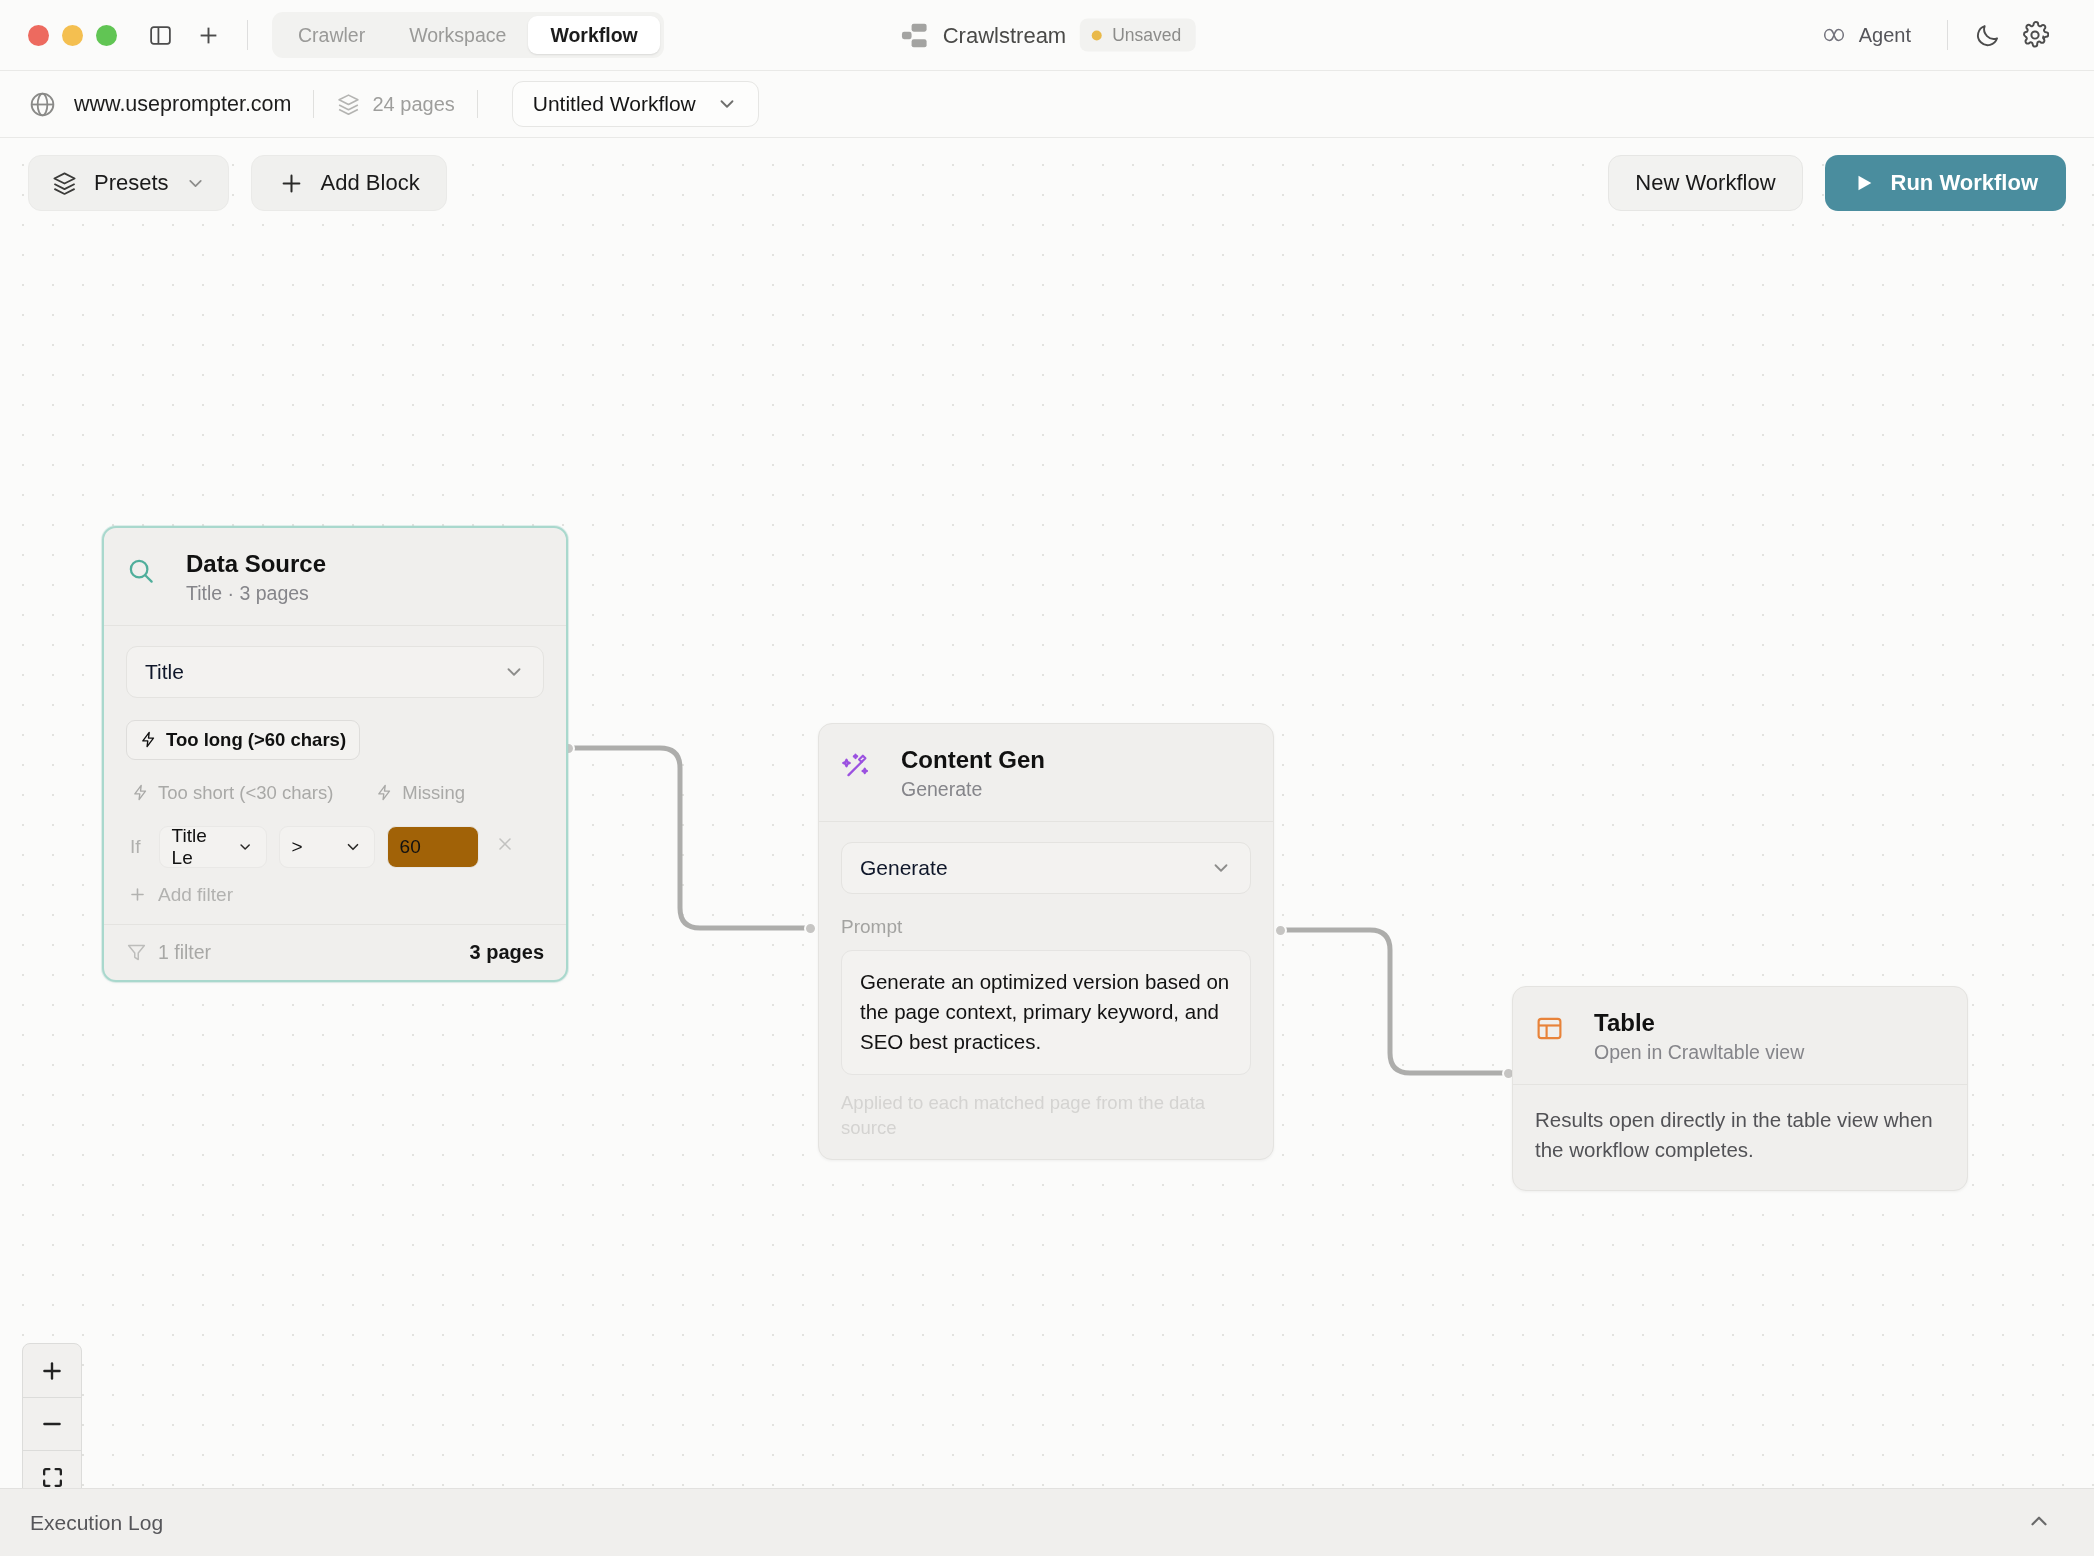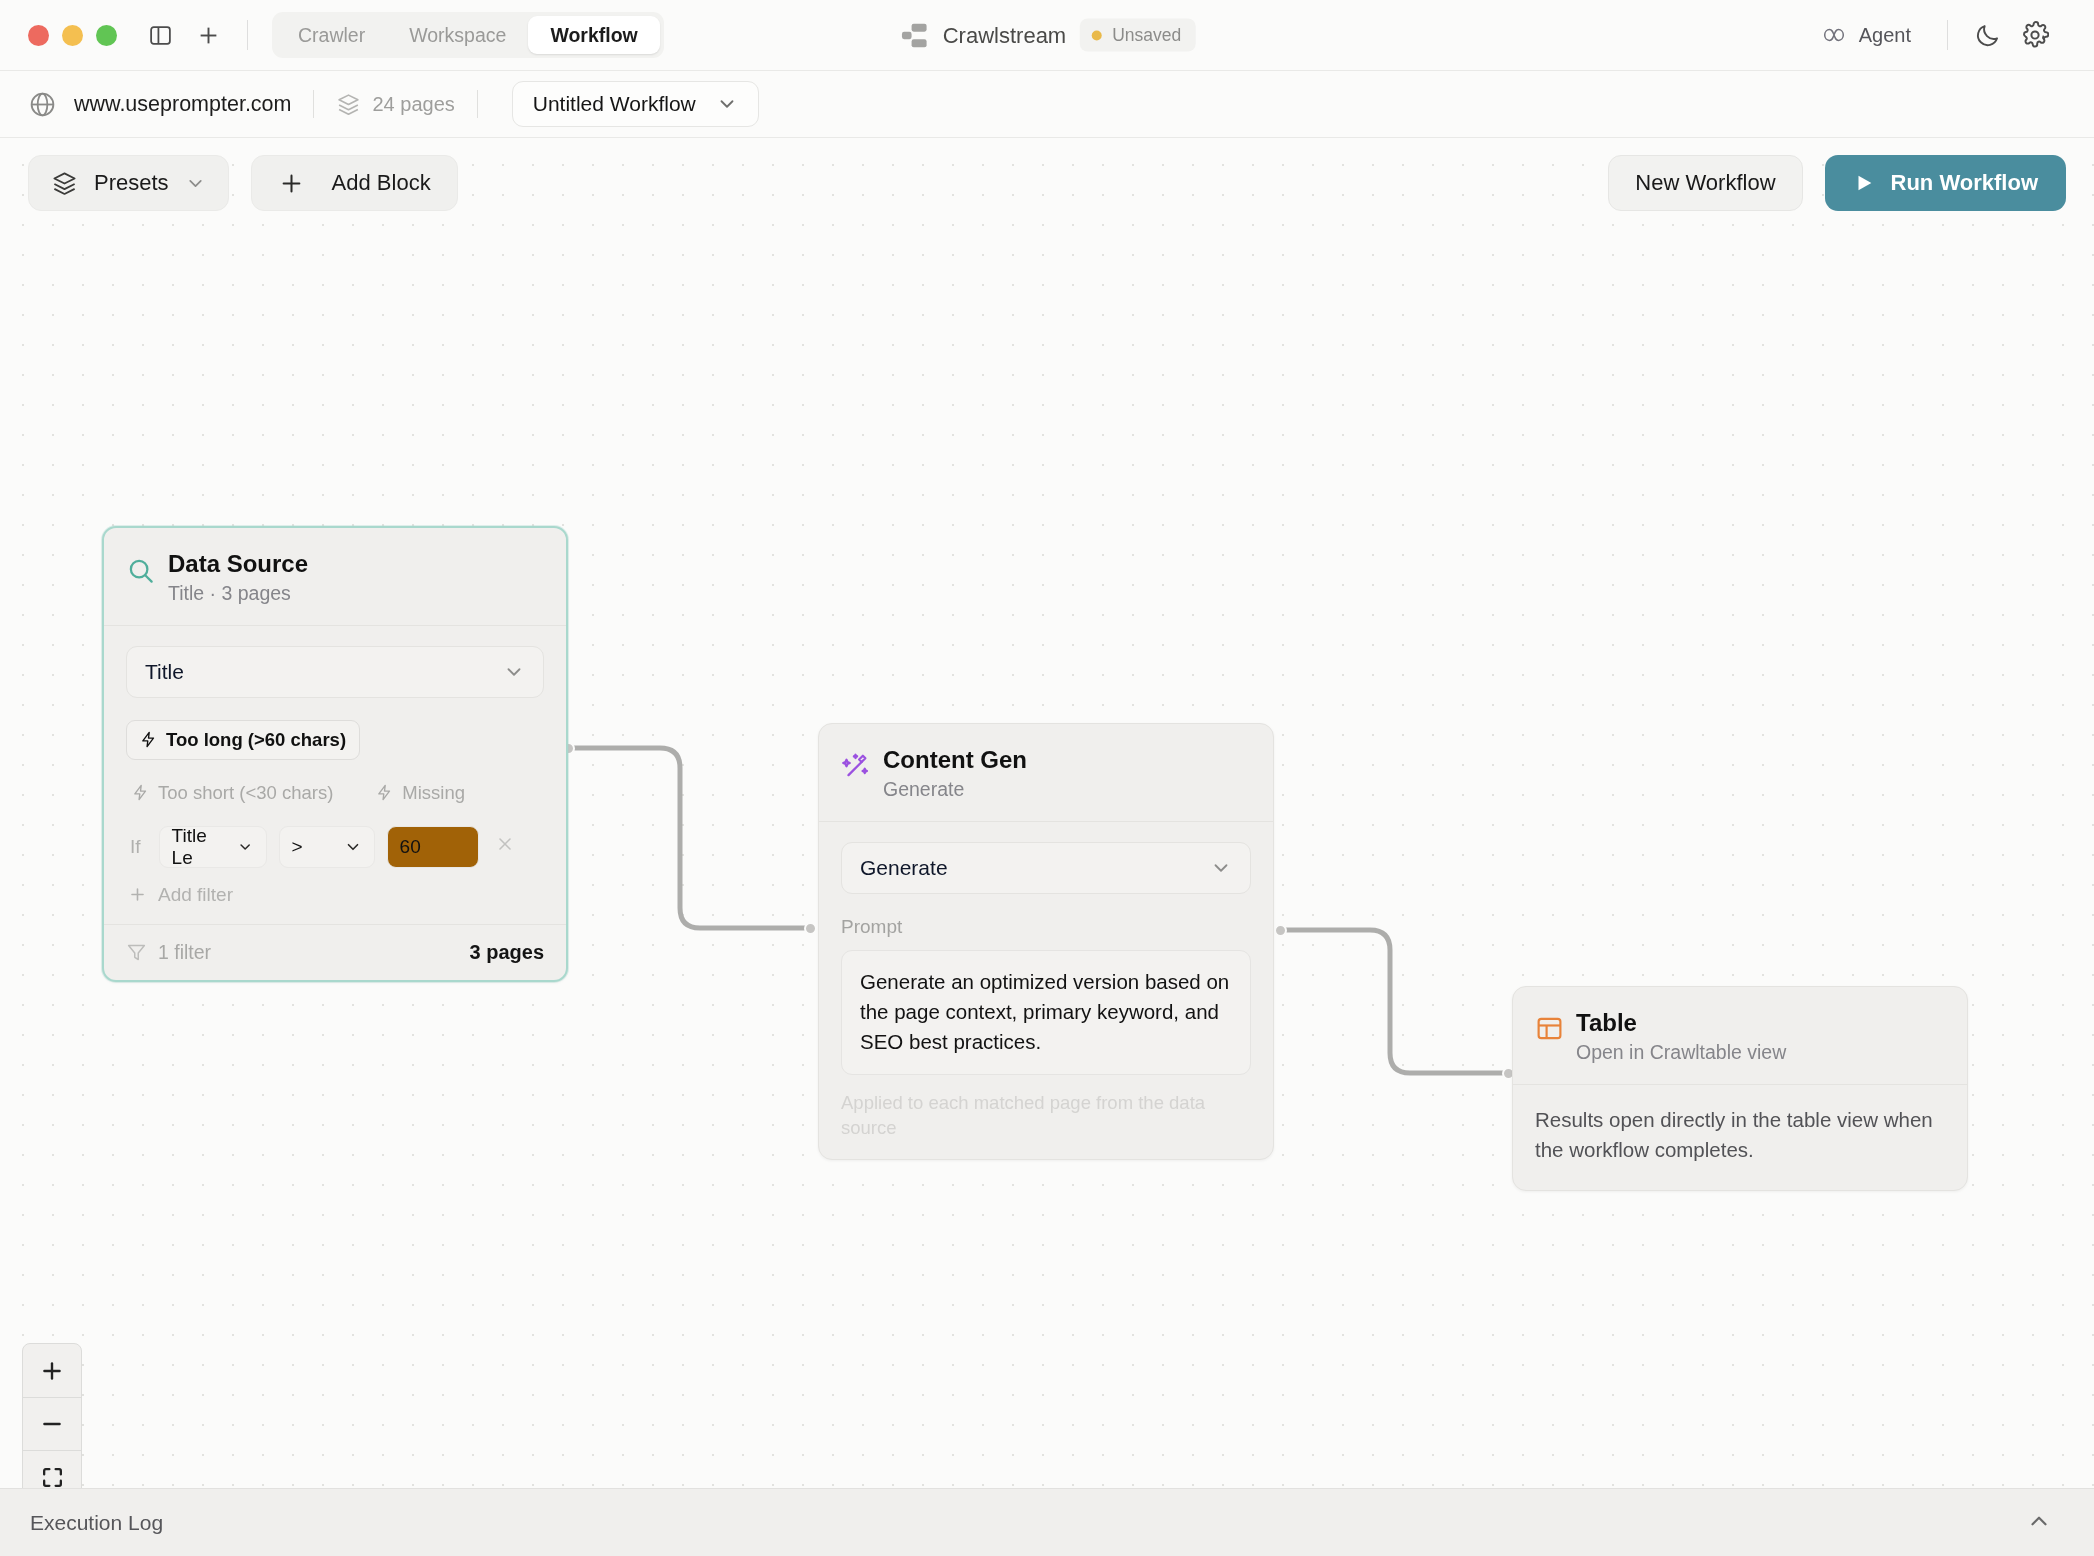--- a/index.html
+++ b/index.html
@@ -147,21 +147,21 @@
     font-size: 22px;
     white-space: nowrap;
   }
   .btn-presets {
     background: #f0f0ee; color: #1a1a1a;
     padding: 0 22px; gap: 16px;
     border: 1px solid #eaeae8;
   }
   .btn-addblock {
     background: #f0f0ee; color: #1a1a1a;
-    padding: 0 26px; gap: 27px; margin-left: 22px;
+    padding: 0 26px; gap: 16px; margin-left: 22px;
     border: 1px solid #eaeae8;
   }
   .btn-new {
     margin-left: auto;
     background: #f2f2f0; color: #1a1a1a;
     padding: 0 26px;
     border: 1px solid #e6e6e4;
   }
   .btn-run {
     margin-left: 22px;
@@ -176,21 +176,21 @@
     background: #f0efed;
     border: 1px solid #e4e3e0;
     border-radius: 14px;
     box-shadow: 0 1px 3px rgba(0,0,0,.05);
   }
   .node.selected {
     border: 2px solid #a9d8cd;
     box-shadow: 0 0 0 1px rgba(169,216,205,.35), 0 1px 3px rgba(0,0,0,.05);
   }
   .node-head {
-    display: flex; align-items: flex-start; gap: 12px;
+    display: flex; align-items: flex-start; gap: 30px;
     padding: 22px 22px 20px 22px;
     border-bottom: 1px solid #e4e3e0;
   }
   .node-title { font-size: 24px; font-weight: bold; color: #111111; line-height: 1.15; }
   .node-sub { font-size: 19.5px; color: #85858a; margin-top: 4px; }
   .node-body { padding: 20px 22px 18px 22px; }
 
   .select-box {
     display: flex; align-items: center; justify-content: space-between;
     height: 52px;

